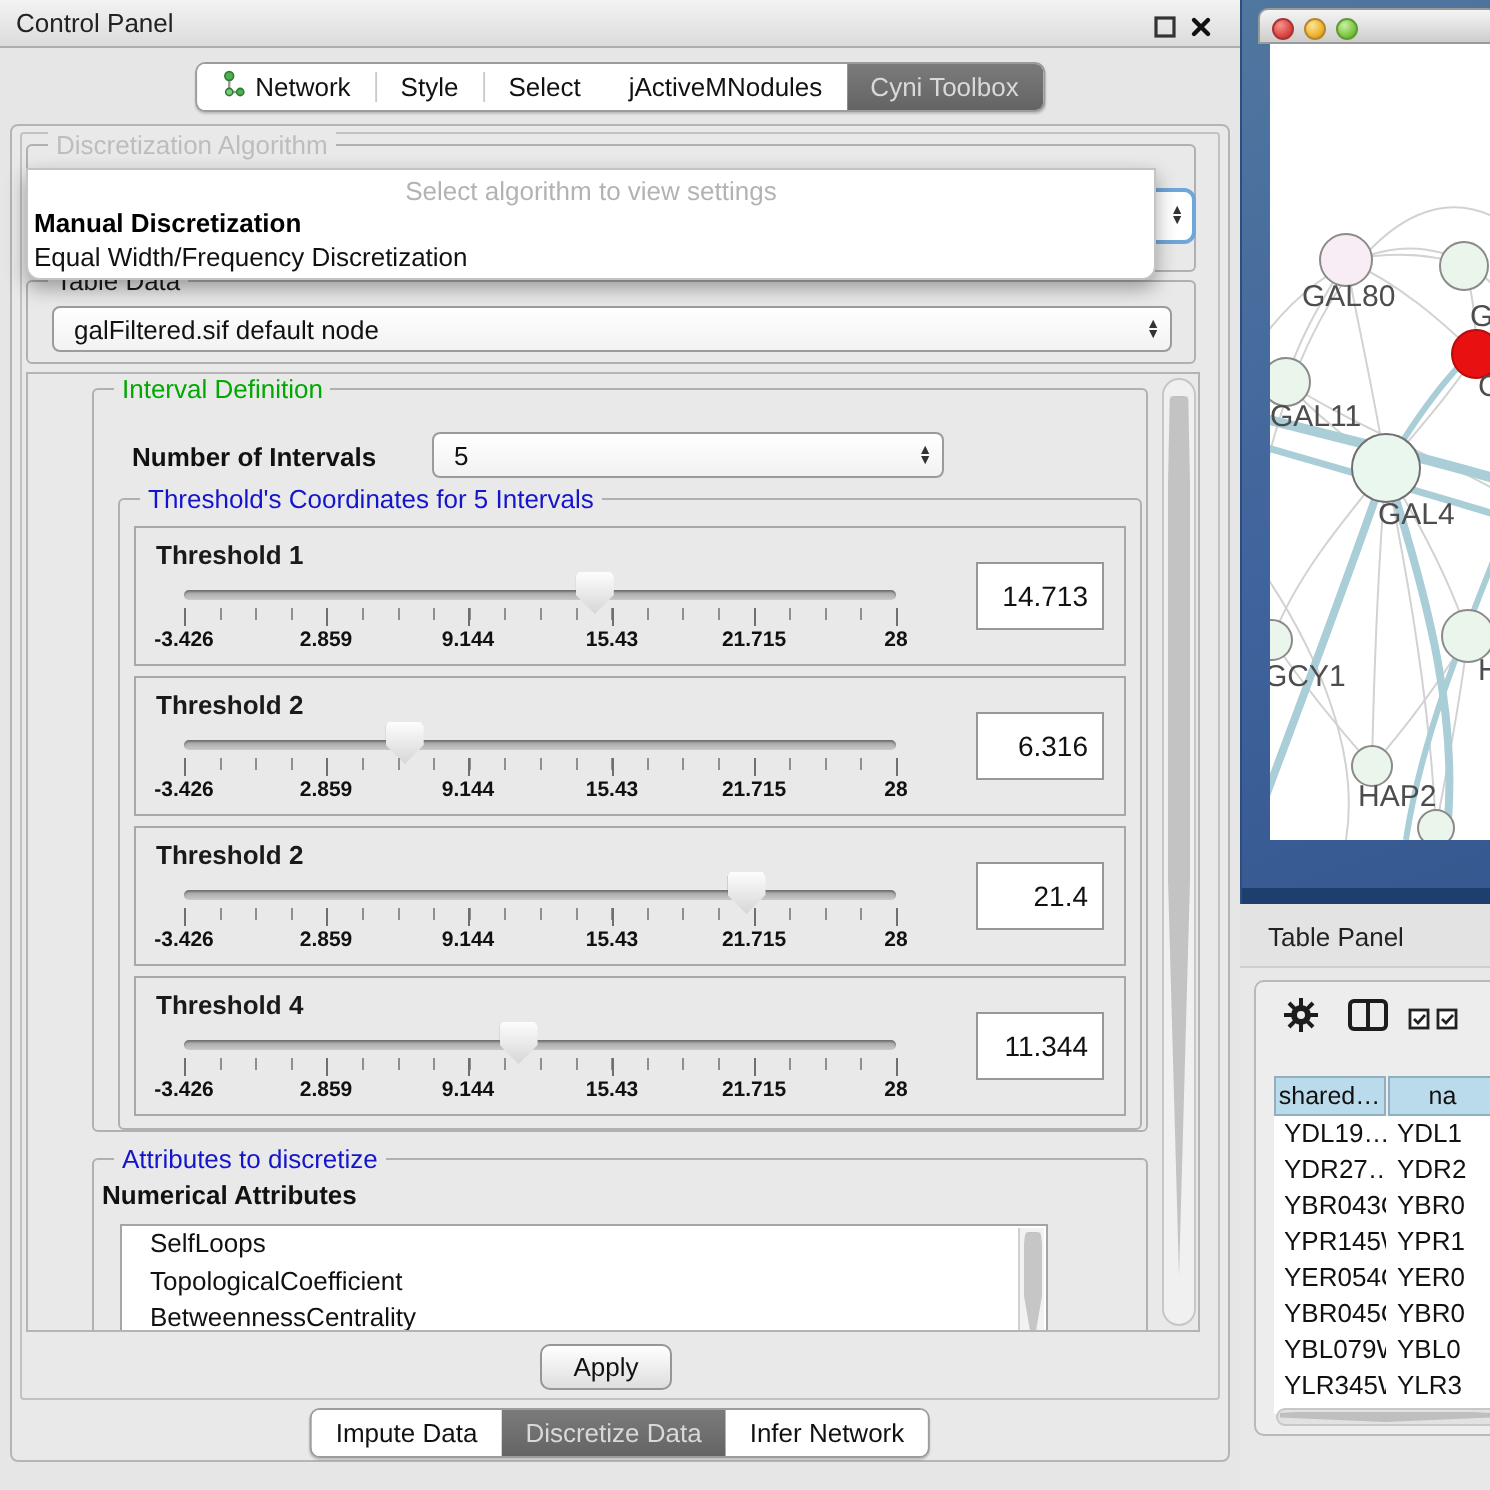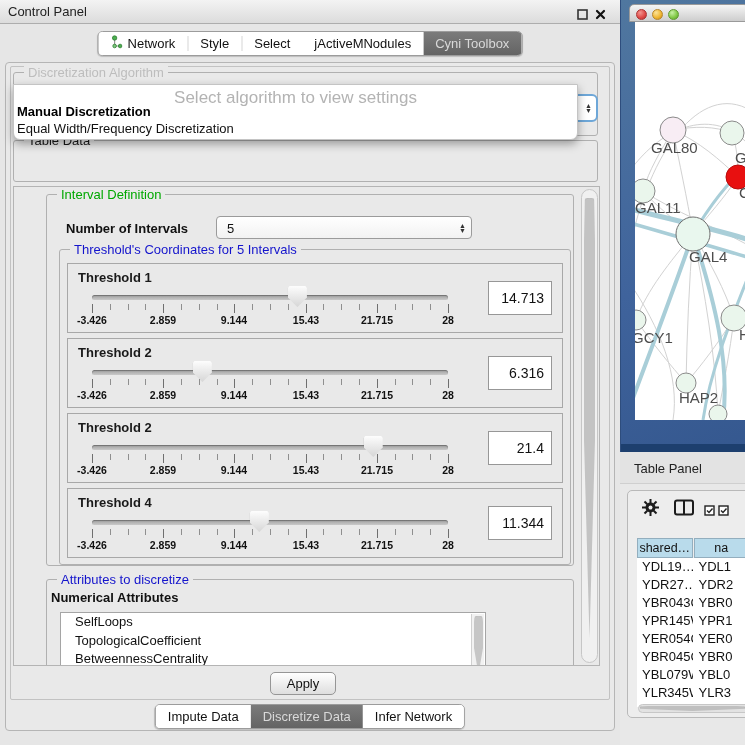--- a/index.html
+++ b/index.html
@@ -38,21 +38,21 @@
            border-radius:4px; font-size:13px; color:#111; }
   .combo .val { position:absolute; left:10px; top:50%; transform:translateY(-50%); white-space:nowrap; }
   .combo .stepper { position:absolute; right:5px; top:50%; transform:translateY(-50%);
                     display:flex; flex-direction:column; align-items:center; line-height:.75;
                     font-size:7px; color:#333; }
 
   
   #algo-popup { position:absolute; left:13px; top:84px; width:565px; height:56px; background:#fff;
                 border:1px solid #c4c4c4; border-radius:0 0 7px 7px; z-index:50;
                 box-shadow:0 4px 10px rgba(0,0,0,.35); }
-  #algo-popup .ph { position:absolute; left:0; right:0; top:3px; text-align:center; color:#b3b3b3; font-size:17px; }
+  #algo-popup .ph { position:absolute; left:0; right:0; top:3px; text-align:center; color:#b3b3b3; font-size:13px; }
   #algo-popup .opt1 { position:absolute; left:3px; top:19px; font-size:13px; font-weight:bold; color:#000; }
   #algo-popup .opt2 { position:absolute; left:3px; top:36px; font-size:13px; color:#111; }
 
   #focus-combo { position:absolute; left:564px; top:94px; width:34px; height:28px; background:#fff;
                  border:2px solid #6ea7d8; border-radius:6px; z-index:10; }
   #focus-combo .stepper { position:absolute; right:4px; top:50%; transform:translateY(-50%);
                           display:flex; flex-direction:column; line-height:.75; font-size:7px; color:#333; }
 
   
   #scroll-region { position:absolute; left:13px; top:186px; width:587px; height:480px;
@@ -76,21 +76,21 @@
            filter:drop-shadow(0 0 1px #777); }
   .ticks-minor { position:absolute; left:24px; top:40px; width:357px; height:6px;
                  background:repeating-linear-gradient(to right,#8f8f8f 0,#8f8f8f 1px,transparent 1px,transparent 17.8px); }
   .tick-major { position:absolute; top:40px; width:1px; height:9px; background:#6f6f6f; }
   .tick-lab { position:absolute; top:50px; transform:translateX(-50%); font-size:10.5px; font-weight:bold; color:#111; white-space:nowrap; }
   .thr-value { position:absolute; left:420px; top:17px; width:64px; height:34px; background:#fff;
                border:1px solid #979797; font-family:"Liberation Sans",sans-serif; font-size:14px;
                text-align:right; padding-right:7px; color:#111; }
 
   
-  #attr-list { position:absolute; left:13px; top:32px; width:426px; height:72px; background:#fff;
+  #attr-list { position:absolute; left:13px; top:32px; width:464px; height:72px; background:#fff;
                border:1px solid #a5a5a5; overflow:hidden; }
   .attr-item { padding-left:14px; font-size:13px; line-height:18.5px; color:#111; white-space:nowrap; }
   #attr-scroll { position:absolute; right:1px; top:1px; width:13px; height:70px; background:#f2f2f2; border-left:1px solid #d0d0d0; }
   #attr-scroll .thumb { position:absolute; left:2px; top:2px; width:9px; height:58px; background:#c6c6c6; border-radius:5px; }
 
   #apply-btn { position:absolute; left:270px; top:672px; width:66px; height:23px;
                background:linear-gradient(#ffffff,#dedede); border:1px solid #969696; border-radius:5px;
                font-size:13px; color:#111; text-align:center; line-height:21px; }
 
   
@@ -184,20 +184,27 @@
     </div>
     <div id="focus-combo">
       <span class="stepper">
           <span>▲</span>
           <span>▼</span>
         </span>
     </div>
 
     <div class="groupbox" style="left:13px; top:140px; width:585px; height:42px;">
       <span class="group-label" style="color:#1a1a1a;">Table Data</span>
+      <div class="combo" style="left:12px; top:12px; width:560px; height:23px;">
+        <span class="val">galFiltered.sif default node</span>
+        <span class="stepper">
+            <span>▲</span>
+            <span>▼</span>
+          </span>
+      </div>
     </div>
 
     <div id="algo-popup">
       <div class="ph">Select algorithm to view settings</div>
       <div class="opt1">Manual Discretization</div>
       <div class="opt2">Equal Width/Frequency Discretization</div>
     </div>
 
     <div id="scroll-region">
 

